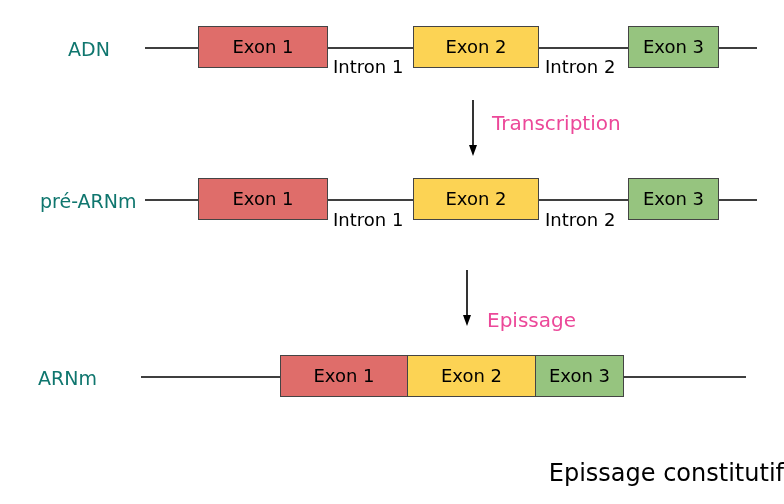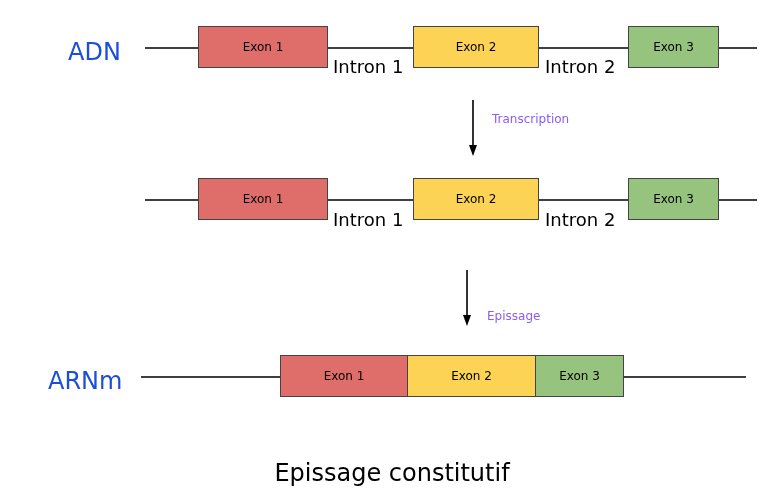--- a/index.html
+++ b/index.html
@@ -16,56 +16,56 @@
   }
   #diagram {
     position: absolute;
     left: 0;
     top: 0;
     width: 784px;
     height: 504px;
   }
   .row-label {
     position: absolute;
-    font-size: 24px;
-    color: #1d4ed8;
+    font-size: 19px;
+    color: #0f766e;
     white-space: nowrap;
     line-height: 1;
   }
   .intron-label {
     position: absolute;
     font-size: 18px;
     color: #000000;
     white-space: nowrap;
     line-height: 1;
     margin-top: 48px;
   }
   .step-label {
     position: absolute;
-    font-size: 12px;
-    color: #8b5cf6;
+    font-size: 20px;
+    color: #ec4899;
     white-space: nowrap;
     line-height: 1;
   }
   .caption {
     position: absolute;
     font-size: 24px;
     color: #000000;
     white-space: nowrap;
     line-height: 1;
     text-align: center;
   }
   .exon-box {
     position: absolute;
     box-sizing: border-box;
     border: 1.6px solid #444444;
     display: flex;
     align-items: center;
     justify-content: center;
-    font-size: 12px;
+    font-size: 18px;
     color: #000000;
     line-height: 1;
   }
   .strand-line {
     position: absolute;
     background: #3f3f3f;
     height: 1.6px;
   }
   .arrow-svg {
     position: absolute;
@@ -102,20 +102,21 @@
 
   <div class="strand-line" style="left:719px; top:47px; width:38px;"></div>
 
   <svg class="arrow-svg" style="left:466px; top:100px;" width="14" height="56" viewBox="0 0 14 56">
     <line x1="7" y1="0" x2="7" y2="48" stroke="#000000" stroke-width="1.6"></line>
     <polygon points="7,56 3,45 11,45" fill="#000000"></polygon>
   </svg>
 
   <div class="step-label" style="left:492px; top:113px;">Transcription</div>
 
+  <div class="row-label" style="left:40px; top:192px;">pré-ARNm</div>
 
   <div class="strand-line" style="left:145px; top:199px; width:54px;"></div>
 
   <div class="exon-box" style="left:198px; top:178px; width:130px; height:42px; background:#df6d6a;">
     <span>Exon 1</span>
   </div>
 
   <div class="intron-label" style="left:333px; top:163px;">Intron 1</div>
 
   <div class="strand-line" style="left:328px; top:199px; width:86px;"></div>
@@ -134,33 +135,33 @@
 
   <div class="strand-line" style="left:719px; top:199px; width:38px;"></div>
 
   <svg class="arrow-svg" style="left:460px; top:270px;" width="14" height="56" viewBox="0 0 14 56">
     <line x1="7" y1="0" x2="7" y2="48" stroke="#000000" stroke-width="1.6"></line>
     <polygon points="7,56 3,45 11,45" fill="#000000"></polygon>
   </svg>
 
   <div class="step-label" style="left:487px; top:290px;margin-top:20px;">Epissage</div>
 
-  <div class="row-label" style="left:48px; top:369px;">ARNm</div>
+  <div class="row-label" style="left:38px; top:369px;">ARNm</div>
 
   <div class="strand-line" style="left:141px; top:376px; width:140px;"></div>
 
   <div class="exon-box" style="left:280px; top:355px; width:128px; height:42px; background:#df6d6a;">
     <span>Exon 1</span>
   </div>
 
   <div class="exon-box" style="left:407px; top:355px; width:129px; height:42px; background:#fcd354;">
     <span>Exon 2</span>
   </div>
 
   <div class="exon-box" style="left:535px; top:355px; width:89px; height:42px; background:#96c47f;">
     <span>Exon 3</span>
   </div>
 
   <div class="strand-line" style="left:623px; top:376px; width:123px;"></div>
 
-  <div class="caption" style="left:0px; top:461px; width:784px;">Epissage constitutif</div>
+  <div class="caption" style="left:0px; top:461px; width:784px;text-align:right;">Epissage constitutif</div>
 
 </div>
 
 </body></html>

